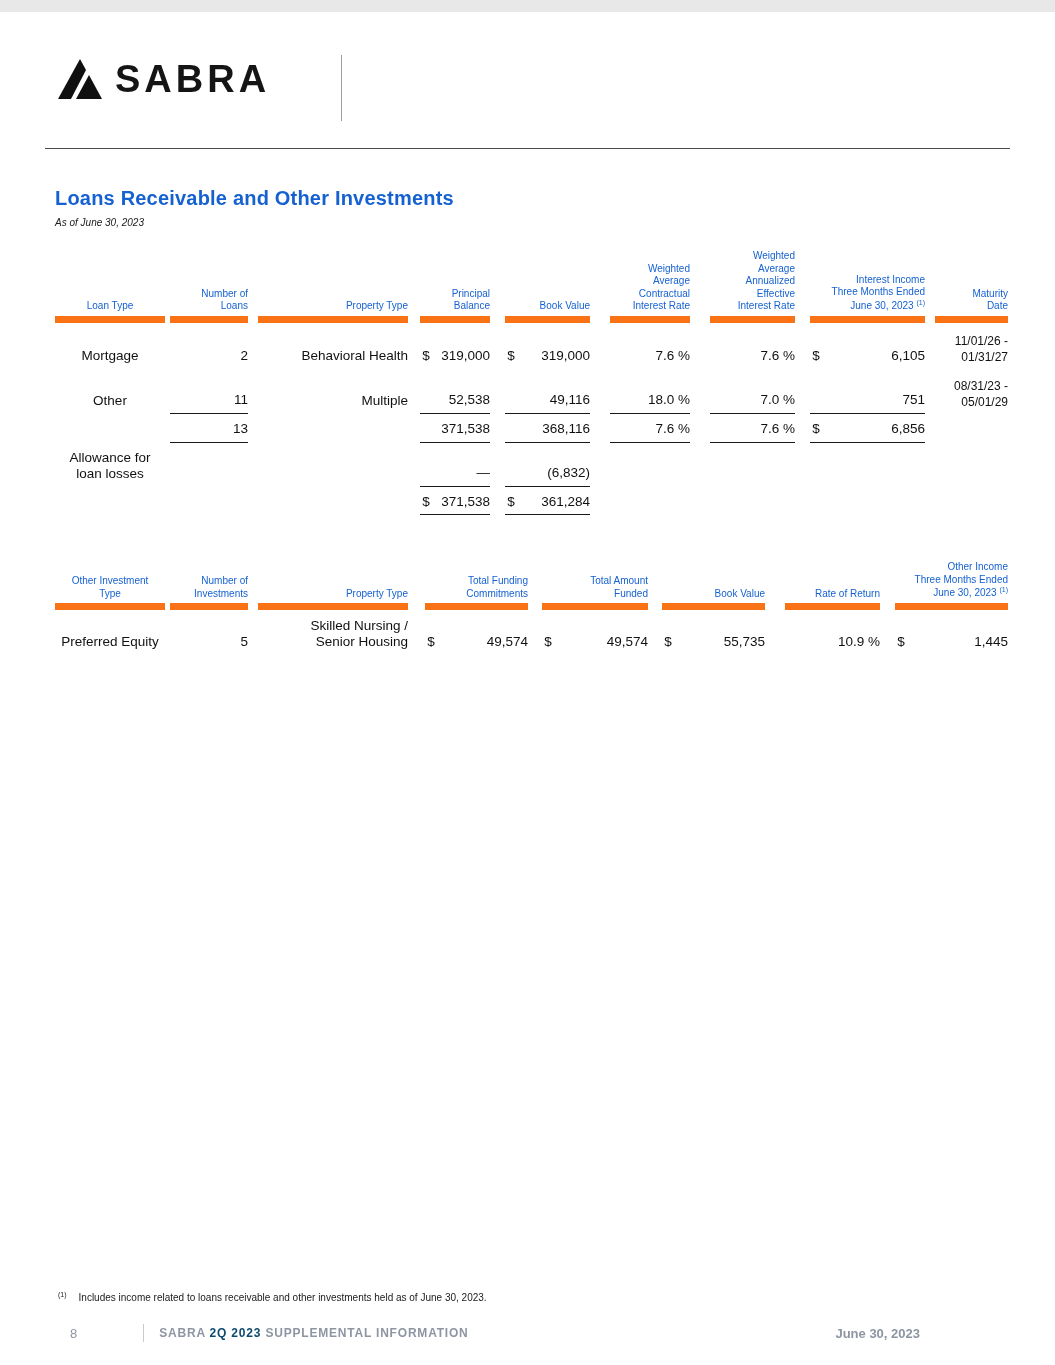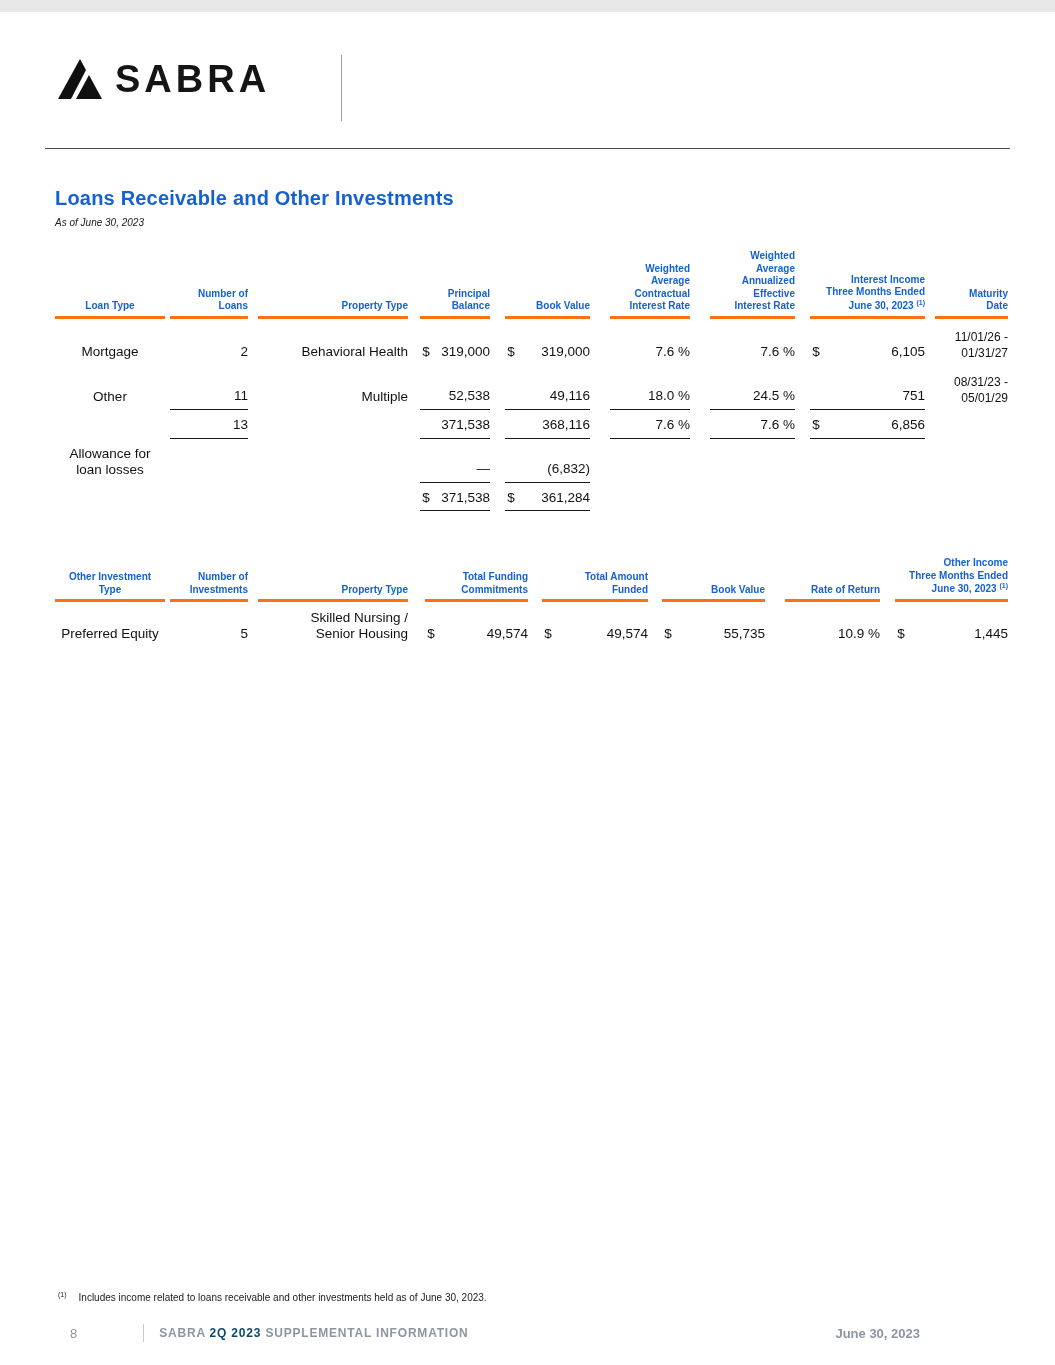--- a/index.html
+++ b/index.html
@@ -24,21 +24,21 @@
   .note.italic { font-style:italic; margin-top:7px; }
 
   
   .tbl { width:953px; font-size:13.5px; color:#111; }
   .tbl1 { margin-top:22px; }
   .tbl2 { margin-top:46px; }
   .trow { display:flex; align-items:flex-end; }
   .cell { text-align:right; white-space:pre-line; padding-bottom:4px; line-height:1.25; }
   .cell.left { text-align:center; }
   .u { border-bottom:1px solid #1a1a1a; }
-  .hcell { color:#1561d2; font-weight:bold; font-size:10px; line-height:1.25; border-bottom:3px solid #f97316; padding-bottom:3px; }
+  .hcell { color:#1561d2; font-weight:normal; font-size:10px; line-height:1.25; border-bottom:7px solid #f97316; padding-bottom:3px; }
   .hcell sup, .fn sup { font-size:7px; }
   .maturity { font-size:12px; line-height:1.35; }
   .twolines { line-height:1.2; }
 
   
   .c1{width:110px} .c2{margin-left:5px;width:78px} .c3{margin-left:10px;width:150px}
   .c4{margin-left:12px;width:12px} .c5{width:58px}
   .c6{margin-left:15px;width:12px} .c7{width:73px}
   .c8{margin-left:20px;width:80px} .c9{margin-left:20px;width:85px}
   .c10{margin-left:15px;width:12px} .c11{width:103px}
@@ -131,21 +131,21 @@
 
       <div class="trow mt9">
         <div class="cell left c1">Other</div>
         <div class="cell c2 u">11</div>
         <div class="cell c3">Multiple</div>
         <div class="cell left c4 u"></div>
         <div class="cell c5 u">52,538</div>
         <div class="cell left c6 u"></div>
         <div class="cell c7 u">49,116</div>
         <div class="cell c8 u">18.0 %</div>
-        <div class="cell c9 u">24.5 %</div>
+        <div class="cell c9 u">7.0 %</div>
         <div class="cell left c10 u"></div>
         <div class="cell c11 u">751</div>
         <div class="cell c12 maturity">08/31/23 -
 05/01/29</div>
       </div>
 
       <div class="trow mt7">
         <div class="cell left c1"></div>
         <div class="cell c2 u">13</div>
         <div class="cell c3"></div>

